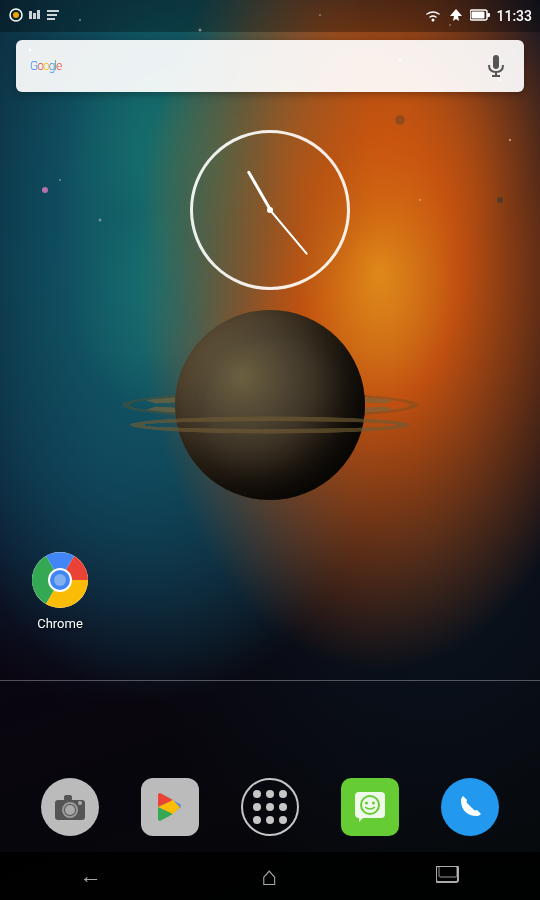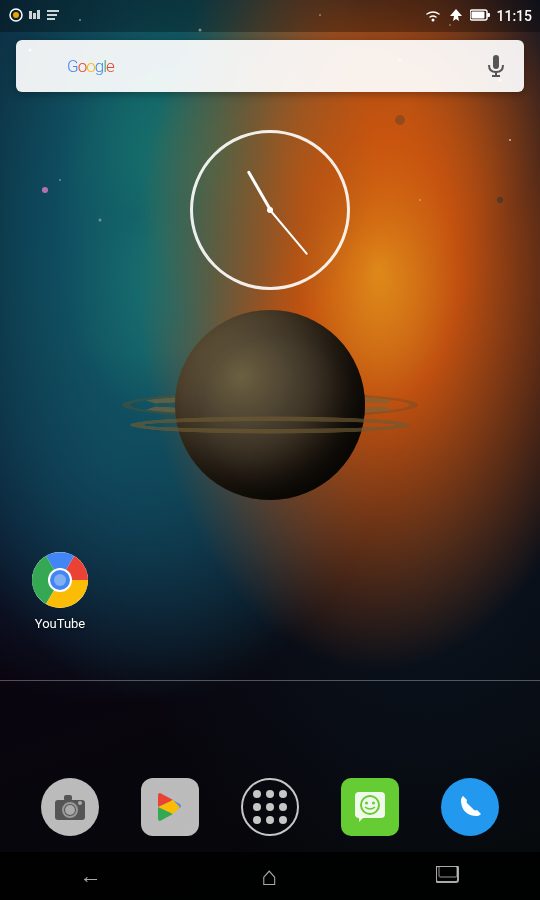--- a/index.html
+++ b/index.html
@@ -207,25 +207,24 @@
       background: rgba(255,255,255,0.92);
       border-radius: 6px;
       display: flex;
       align-items: center;
       padding: 0 14px;
       z-index: 10;
       box-shadow: 0 2px 8px rgba(0,0,0,0.3);
     }
 
     #google-logo {
-      font-size: 17px;
+      font-size: 12px;
       color: #4285f4;
       font-weight: 300;
       letter-spacing: -1px;
-      margin-left: 37px;
     }
 
     #google-logo span:nth-child(1) { color: #4285f4; }
     #google-logo span:nth-child(2) { color: #ea4335; }
     #google-logo span:nth-child(3) { color: #fbbc05; }
     #google-logo span:nth-child(4) { color: #4285f4; }
     #google-logo span:nth-child(5) { color: #34a853; }
     #google-logo span:nth-child(6) { color: #ea4335; }
 
     #search-spacer { flex: 1; }
@@ -487,21 +486,21 @@
           <path d="M8 1 L14 8 L10 8 L11 13 L8 11 L5 13 L6 8 L2 8 Z" fill="white"></path>
         </svg>
     </span>
     <span>
       <svg width="20" height="12" viewBox="0 0 20 12">
           <rect x="0" y="1" width="17" height="10" rx="2" fill="none" stroke="white" stroke-width="1.5"></rect>
           <rect x="17" y="4" width="3" height="4" rx="1" fill="white"></rect>
           <rect x="1.5" y="2.5" width="13" height="7" rx="1" fill="white"></rect>
         </svg>
     </span>
-    <span style="color:white;font-size:14px;font-weight:500;">11:15</span>
+    <span style="color:white;font-size:14px;font-weight:500;">11:33</span>
   </div>
 </div>
 
 <div id="search-bar">
   <div id="google-logo">
     <span>G</span><span>o</span><span>o</span><span>g</span><span>l</span><span>e</span>
   </div>
   <div id="search-spacer"></div>
   <div id="mic-icon">
     <svg width="20" height="24" viewBox="0 0 20 24">
@@ -526,21 +525,21 @@
       <path d="M30 30 L16 6 A28 28 0 0 0 2 30 A28 28 0 0 0 16 54 Z" fill="#34a853"></path>
 
       <path d="M30 30 L16 54 A28 28 0 0 0 44 54 A28 28 0 0 0 58 30 Z" fill="#fbbc05"></path>
 
       <circle cx="30" cy="30" r="12" fill="white"></circle>
 
       <circle cx="30" cy="30" r="10" fill="#4285f4"></circle>
 
       <circle cx="30" cy="30" r="6" fill="#80b0f0"></circle>
     </svg>
-    <span class="app-label">YouTube</span>
+    <span class="app-label">Chrome</span>
   </div>
 
 </div>
 
 <div id="divider"></div>
 
 <div id="dock">
 
   <div class="dock-icon">
     <div class="camera-icon-circle">

